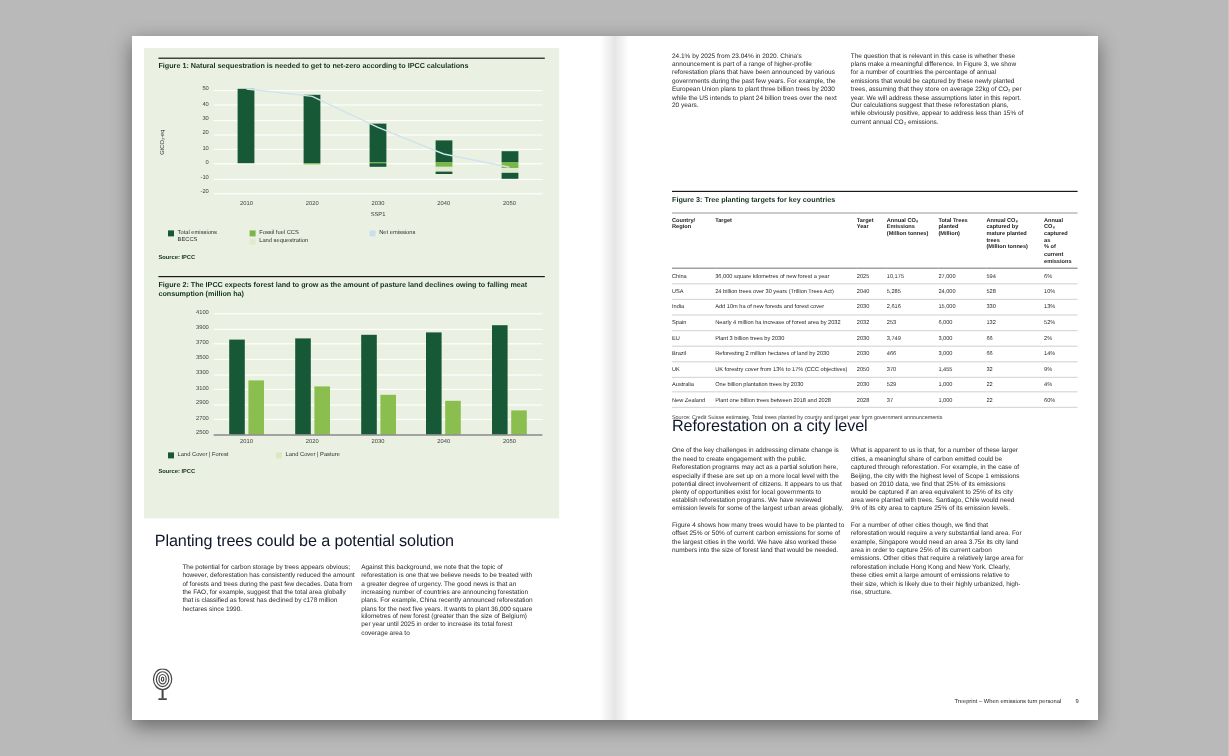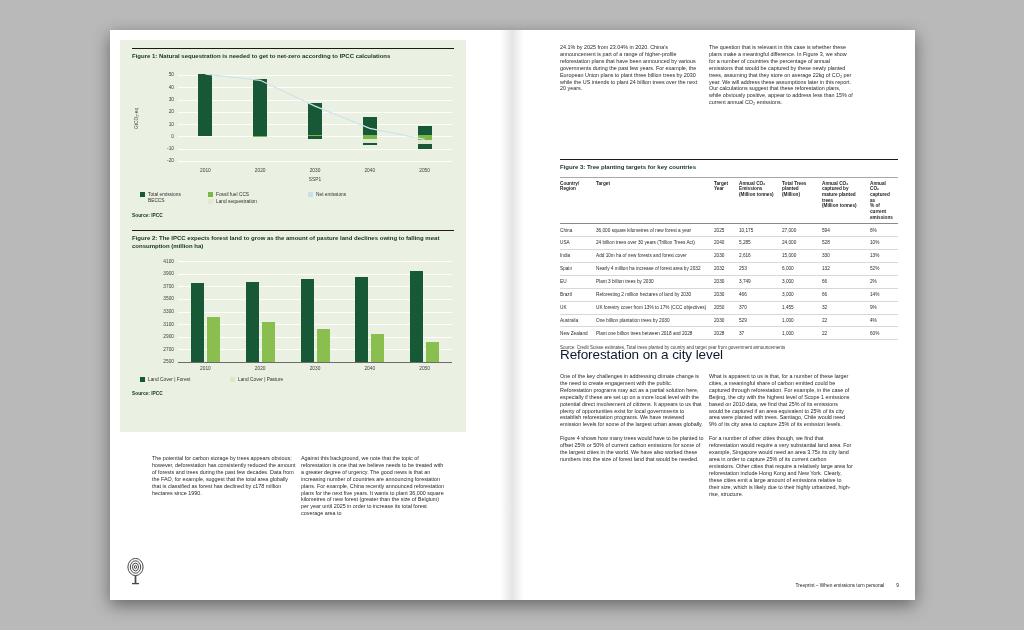--- a/index.html
+++ b/index.html
@@ -187,20 +187,21 @@
             <div class="leg-item">
               <div class="leg-sq" style="background: rgb(221, 231, 194);"></div>
               <div class="leg-label">Land Cover | Pasture</div>
             </div>
           </div>
         <div class="source">Source: IPCC</div>
       </div>
     </div>
 
     <div class="text-section">
+      <div class="h1">Planting trees could be a potential solution</div>
       <div class="cols">
         <div class="col">
           <p>The potential for carbon storage by trees appears obvious; however, deforestation has consistently reduced the amount of forests and trees during the past few decades. Data from the FAO, for example, suggest that the total area globally that is classified as forest has declined by c178 million hectares since 1990.</p>
         </div>
         <div class="col">
           <p>Against this background, we note that the topic of reforestation is one that we believe needs to be treated with a greater degree of urgency. The good news is that an increasing number of countries are announcing forestation plans. For example, China recently announced reforestation plans for the next five years. It wants to plant 36,000 square kilometres of new forest (greater than the size of Belgium) per year until 2025 in order to increase its total forest coverage area to</p>
         </div>
       </div>
     </div>
 

